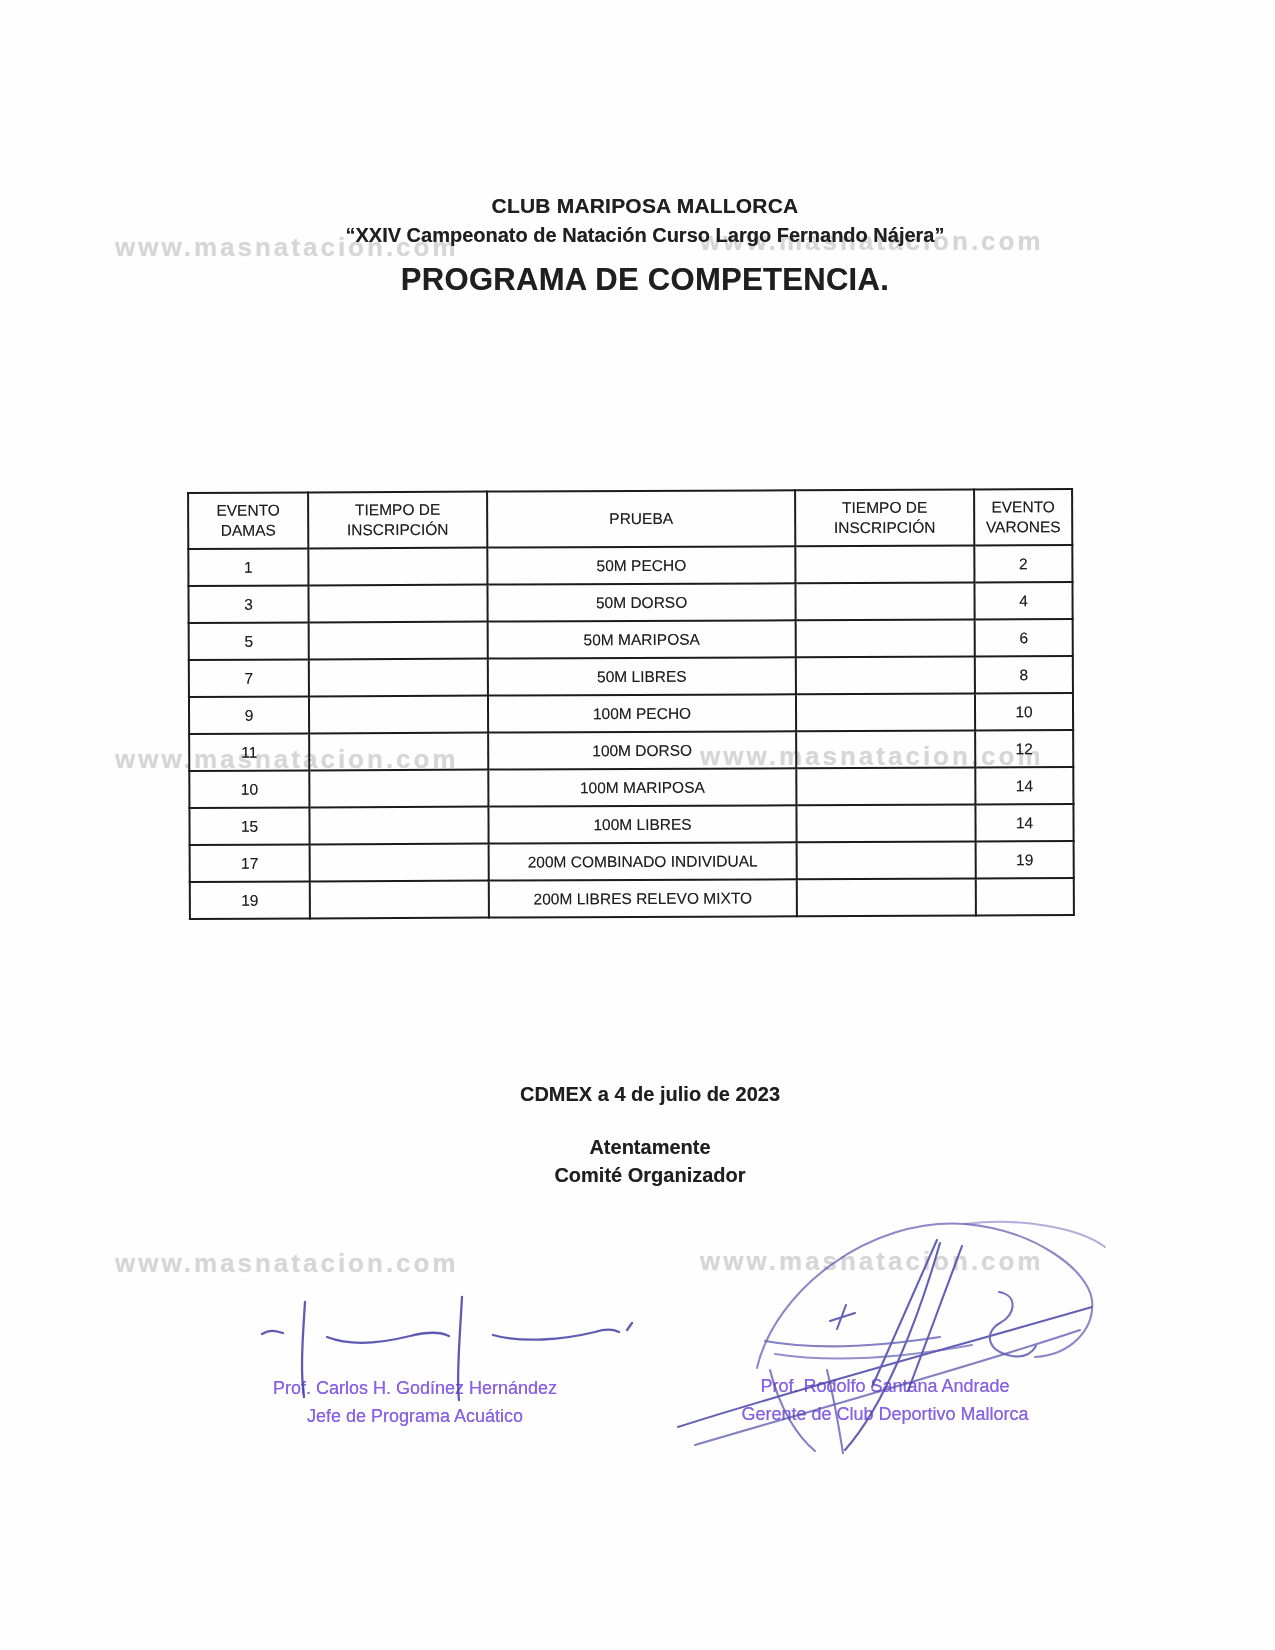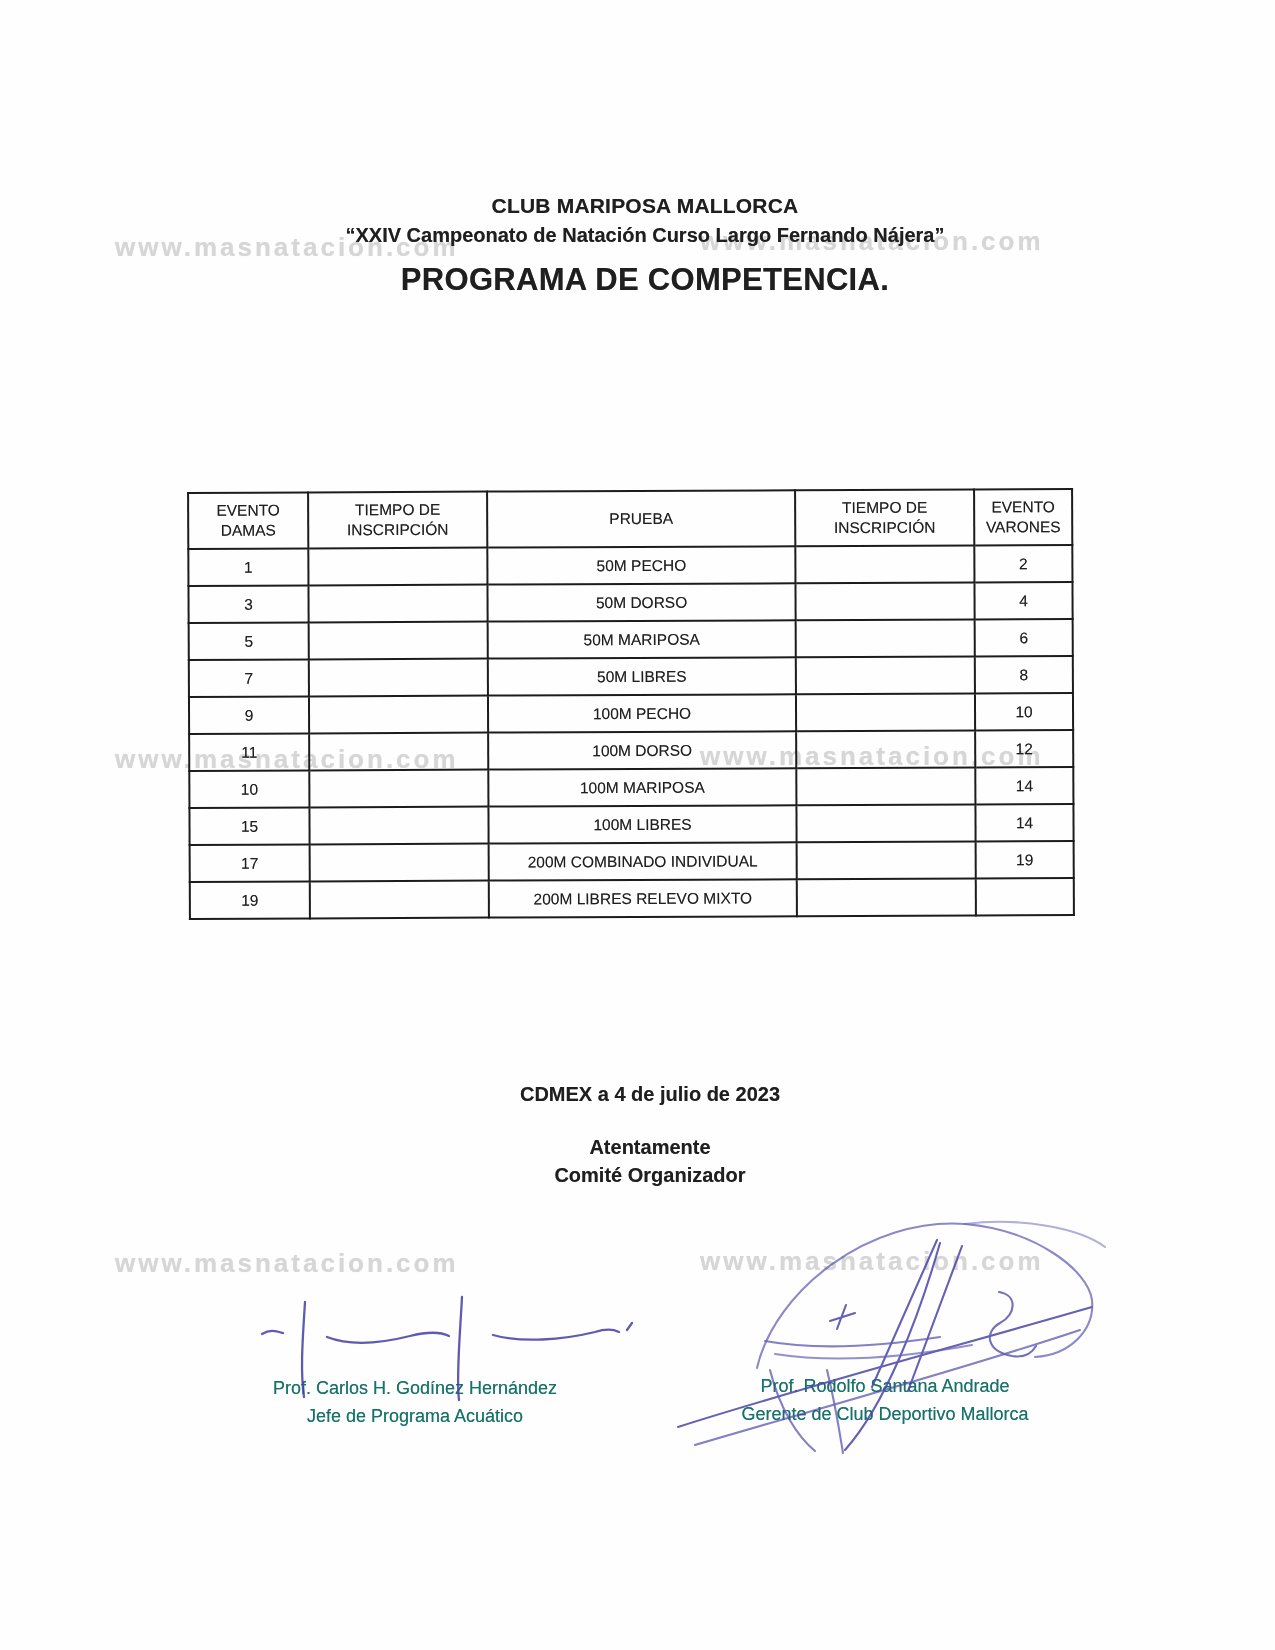--- a/index.html
+++ b/index.html
@@ -50,21 +50,21 @@
     font-weight:700;text-shadow:0 0 .5px rgba(20,20,20,.5);}
   .date-line{top:1083px;font-size:20px;}
   .closing{top:1136px;font-size:20px;}
   .committee{top:1164px;font-size:20px;}
   
   .sig{position:absolute;z-index:3;}
   .sig-left{left:250px;top:1290px;}
   .sig-right{left:640px;top:1195px;}
   
   .signatory{position:absolute;width:380px;text-align:center;z-index:2;
-    font-size:18px;line-height:28px;color:#0f766e;
+    font-size:18px;line-height:28px;color:#8b5cf6;
     text-shadow:0 0 .4px rgba(20,20,20,.5);}
   .sig-name-left{left:225px;top:1374px;}
   .sig-name-right{left:695px;top:1372px;}
 </style>
 </head>
 <body>
 
 <div class="page">
 
   <div class="wm" style="left:115px;top:232px">www.masnatacion.com</div>

